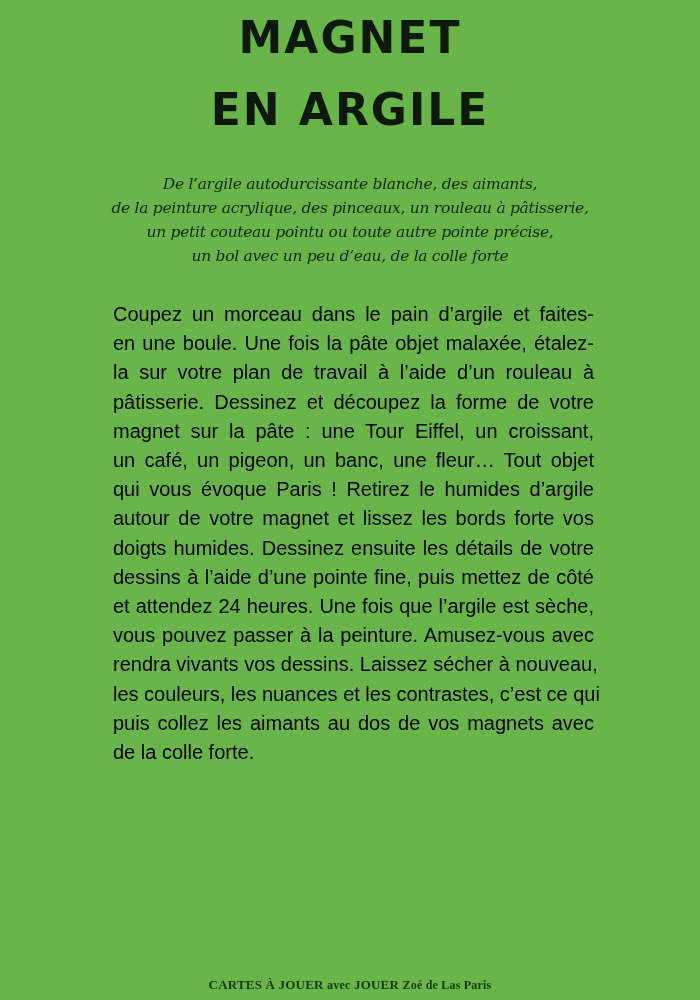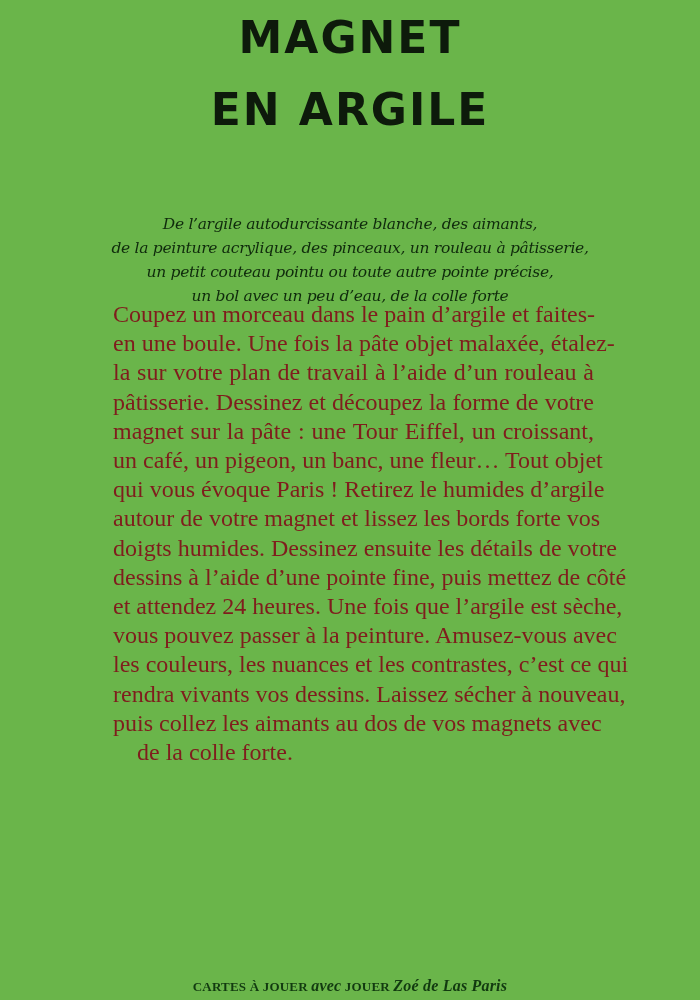--- a/index.html
+++ b/index.html
@@ -34,56 +34,54 @@
       top: 172px;
       left: 0;
       width: 700px;
       text-align: center;
       font-family: "DejaVu Serif", serif;
       font-style: italic;
       font-size: 15.5px;
       line-height: 24px;
       color: #0f2a0c;
       letter-spacing: -0.3px;
-      margin-top: 40px;
     }
     .materials span { display: block; }
     .body-text {
       position: absolute;
       top: 300px;
       left: 113px;
       width: 481px;
-      font-family: Liberation Serif, serif;
-      font-size: 24px;
+      font-family: Liberation Sans, sans-serif;
+      font-size: 20px;
       line-height: 29.2px;
-      color: #7f1d1d;
+      color: #000000;
     }
     .body-text span {
       display: block;
       text-align: justify;
       text-align-last: justify;
       white-space: nowrap;
     }
     .body-text span.last {
       text-align-last: left;
-      margin-left: 24px;
     }
     .footer {
       position: absolute;
       top: 977px;
       left: 0;
       width: 700px;
       text-align: center;
       font-family: "Liberation Serif", serif;
       font-weight: bold;
       font-size: 13px;
       color: #123a10;
       letter-spacing: 0.2px;
     }
-    .footer .small { font-size: 16px; font-style: italic; }
+    .footer .small { font-size: 12px; }
   </style>
 </head>
 <body>
 
 <h1 class="title">
   <span>MAGNET</span>
   <span>EN ARGILE</span>
 </h1>
 
 <div class="materials">
@@ -99,22 +97,22 @@
   <span>la sur votre plan de travail à l’aide d’un rouleau à</span>
   <span>pâtisserie. Dessinez et découpez la forme de votre</span>
   <span>magnet sur la pâte : une Tour Eiffel, un croissant,</span>
   <span>un café, un pigeon, un banc, une fleur… Tout objet</span>
   <span>qui vous évoque Paris ! Retirez le humides d’argile</span>
   <span>autour de votre magnet et lissez les bords forte vos</span>
   <span>doigts humides. Dessinez ensuite les détails de votre</span>
   <span>dessins à l’aide d’une pointe fine, puis mettez de côté</span>
   <span>et attendez 24 heures. Une fois que l’argile est sèche,</span>
   <span>vous pouvez passer à la peinture. Amusez-vous avec</span>
+  <span>rendra vivants vos dessins. Laissez sécher à nouveau,</span>
   <span>les couleurs, les nuances et les contrastes, c’est ce qui</span>
-  <span>rendra vivants vos dessins. Laissez sécher à nouveau,</span>
   <span>puis collez les aimants au dos de vos magnets avec</span>
   <span class="last">de la colle forte.</span>
 </div>
 
 <div class="footer">
   <span>CARTES À JOUER</span>
   <span class="small">avec</span>
   <span>JOUER</span>
   <span class="small">Zoé de Las Paris</span>
 </div>

